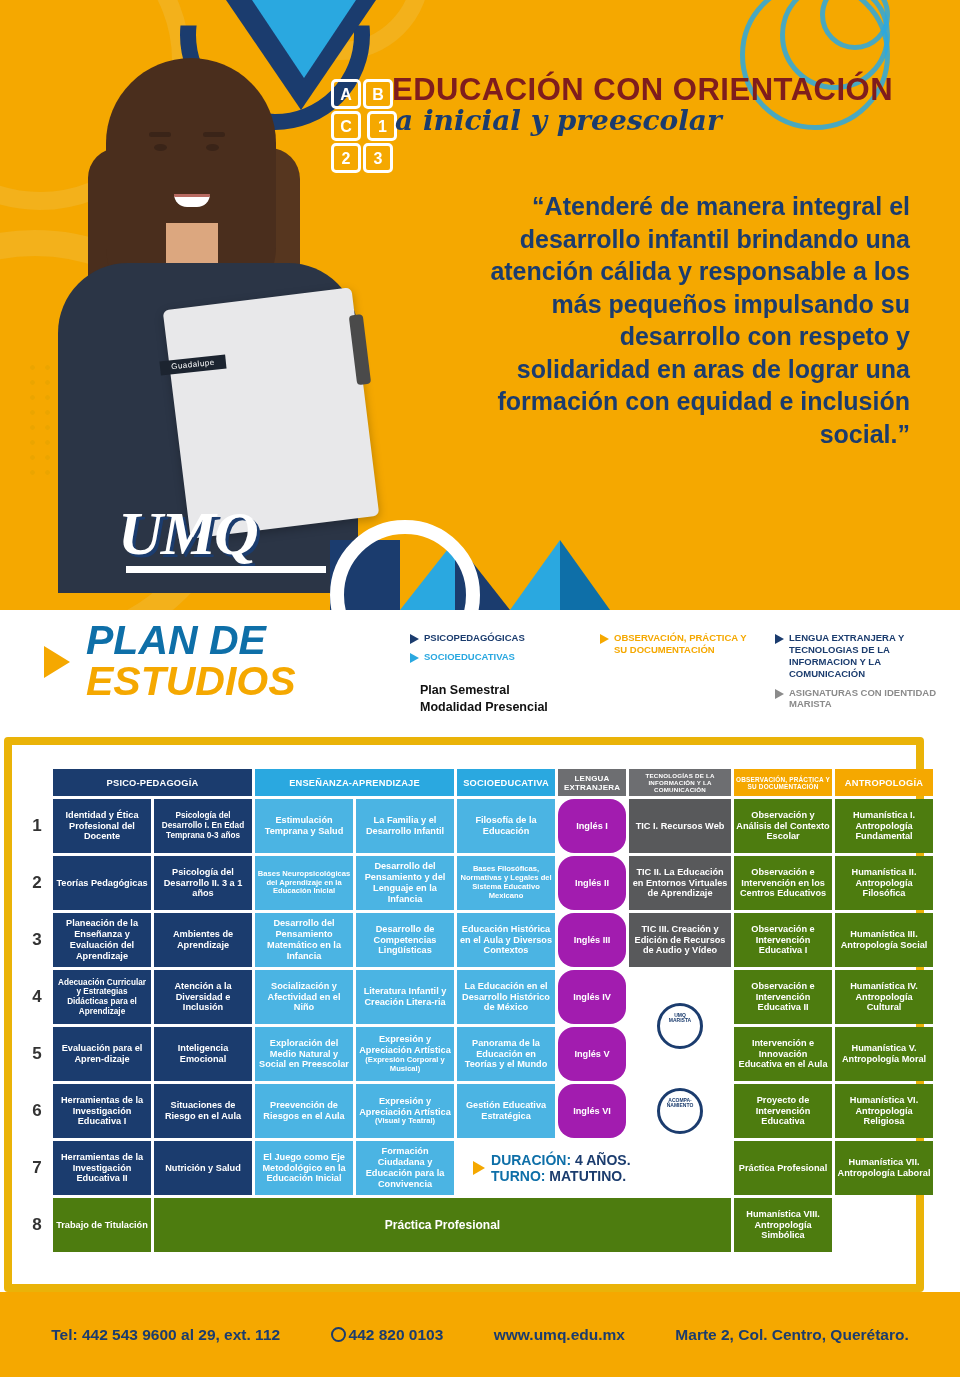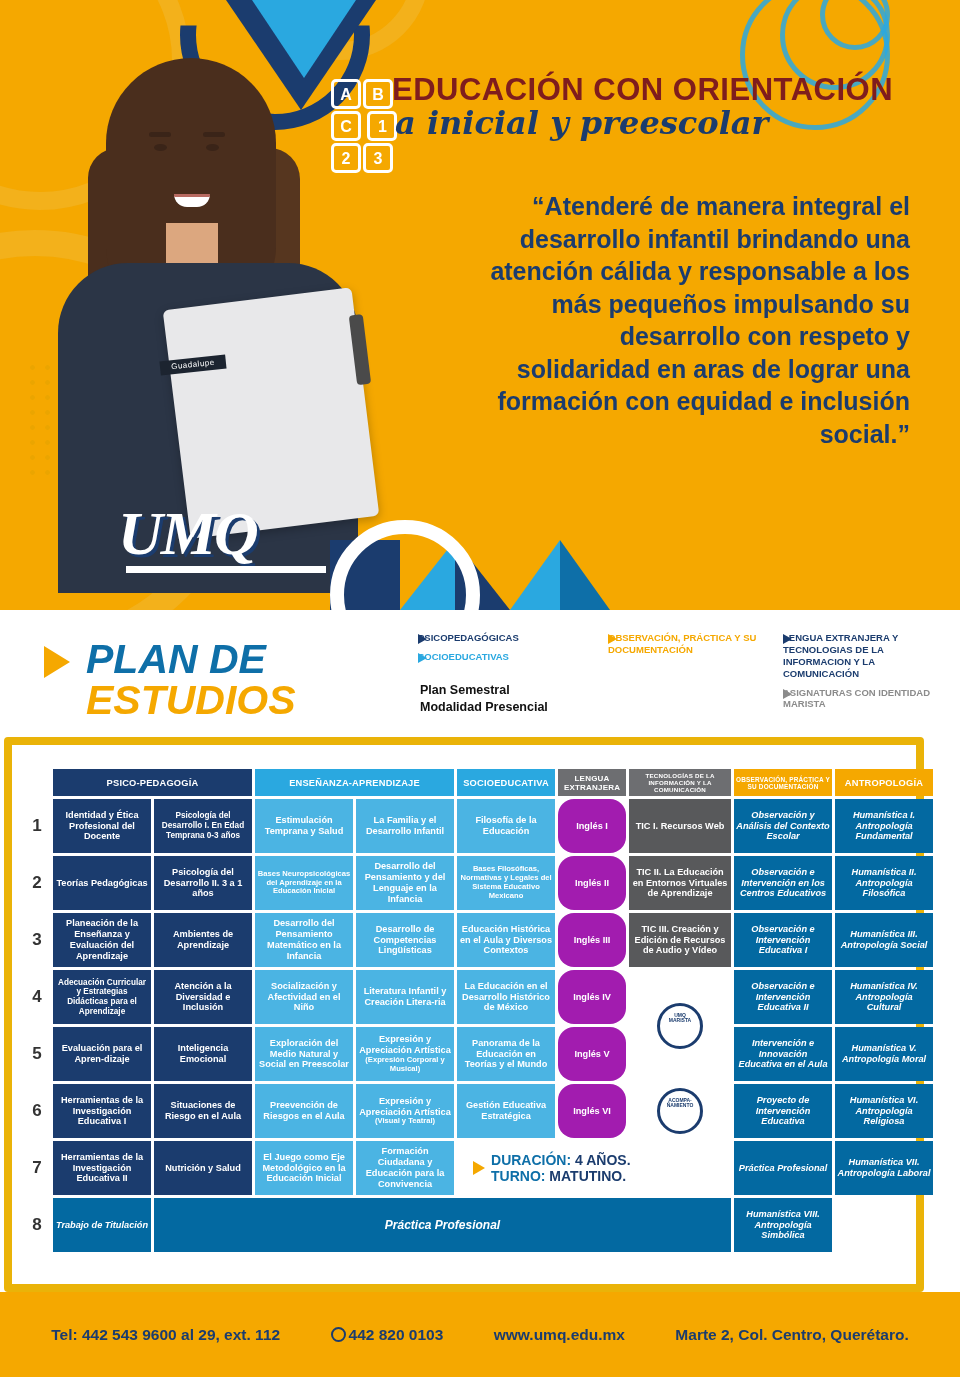--- a/index.html
+++ b/index.html
@@ -84,21 +84,21 @@
   .blocks-abc { position:absolute; left:330px; top:78px; width:74px; }
   .blk { width:30px;height:30px; border:3px solid #fff; border-radius:5px; display:inline-block;
          color:#fff; font-weight:bold; font-size:16px; text-align:center; line-height:26px; margin:1px; }
   .title-main {
     position:absolute; left:392px; top:72px;
     font-size:31px; font-weight:bold; color:#7f1d1d; letter-spacing:.5px;
   }
   .title-script {
     position:absolute; left:395px; top:104px;
     font-family:"DejaVu Serif", serif; font-style:italic; font-weight:bold;
-    font-size:32px; color:#1B3C6E;
+    font-size:28px; color:#1B3C6E;
   }
   .quote {
     position:absolute; right:50px; top:190px; width:420px;
     text-align:right; color:#1B3C6E; font-size:25px; font-weight:bold; line-height:1.3;
   }
   
   .umq {
     position:absolute; left:118px; top:498px; width:220px; height:70px;
     color:#fff; font-size:62px; font-weight:bold; font-style:italic;
     letter-spacing:-2px; text-shadow:3px 3px 0 #1B3C6E;
@@ -109,52 +109,52 @@
   .sq-navy{position:absolute;left:0;bottom:0;width:70px;height:70px;background:#1B3C6E;}
   .tri-a{position:absolute;left:70px;bottom:0;border-left:55px solid transparent;border-bottom:70px solid #2AA8E0;}
   .tri-b{position:absolute;left:125px;bottom:0;border-right:55px solid transparent;border-bottom:70px solid #1B3C6E;}
   .tri-c{position:absolute;left:180px;bottom:0;border-left:50px solid transparent;border-bottom:70px solid #2AA8E0;}
   .tri-d{position:absolute;left:230px;bottom:0;border-right:50px solid transparent;border-bottom:70px solid #0E6FA8;}
   .arc-bottom{position:absolute;left:330px;bottom:-60px;width:150px;height:150px;border:14px solid #fff;border-radius:50%;}
 
   
   .plan-head { position:relative; height:122px; padding:14px 30px 0 34px; }
   .plan-title {
-    position:absolute; left:86px; top:29px;
+    position:absolute; left:86px; top:10px;
     font-size:41px; font-weight:bold; font-style:italic; color:#0E6FA8; line-height:1.0;
   }
   .plan-title .l2 { color:#F5A800; }
   .plan-arrow {
     position:absolute; left:44px; top:36px;
     width:0;height:0;border-top:16px solid transparent;border-bottom:16px solid transparent;border-left:26px solid #F5A800;
   }
   .legend { position:absolute; left:410px; top:22px; width:520px; font-size:9.5px; font-weight:bold; }
   .legend-col { position:absolute; }
-  .lg-item { position:relative; margin-bottom:7px; line-height:1.25;margin-left:8px; }
+  .lg-item { position:relative; padding-left:14px; margin-bottom:7px; line-height:1.25; }
   .lg-item:before {
     content:""; position:absolute; left:0; top:2px;
     width:0;height:0;border-top:5px solid transparent;border-bottom:5px solid transparent;border-left:9px solid currentColor;
   }
   .c-navy{color:#1B3C6E;} .c-blue{color:#2AA8E0;} .c-org{color:#F5A800;} .c-gray{color:#8b8b8b;}
   .plan-sem { position:absolute; left:420px; top:72px; font-size:12.5px; font-weight:bold; color:#111; line-height:1.35; }
 
   
   .table-frame {
     position:absolute; left:4px; top:737px; width:920px; height:555px;
     border:8px solid #eab308; border-radius:4px; padding:21px 9px;
   }
   table { border-collapse:separate; border-spacing:3px; width:100%; table-layout:fixed; }
   td, th { vertical-align:middle; text-align:center; color:#fff; padding:3px 2px; }
   .hrow th { font-size:9.3px; font-weight:bold; letter-spacing:.2px; height:22px; }
   .h-navy{background:#1B3C6E;} .h-blue{background:#2AA8E0;} .h-gray{background:#6d6e71;}
   .h-org{background:#F5A800;margin-top:13px;}
   .num { width:26px; color:#333; font-size:17px; font-weight:bold; background:#fff; }
   .cell { font-size:9.2px; font-weight:bold; line-height:1.18; height:54px; }
   .b-navy{background:#1B3C6E;} .b-lblue{background:#4BB4E3;}
-  .b-gray{background:#a21caf;border-radius:16px;} .b-dgray{background:#58595b;} .b-org{background:#0369a1;font-style:italic;}
+  .b-gray{background:#a21caf;border-radius:16px;} .b-dgray{background:#58595b;} .b-org{background:#4d7c0f;}
   .cell small { font-size:7.6px; font-weight:bold; display:block; }
   .empty { background:#fff; }
   .dur {
     background:#fff; color:#0E6FA8; font-size:14px; font-weight:bold; text-align:left;
     padding-left:34px; position:relative;
   }
   .dur:before{content:"";position:absolute;left:16px;top:50%;margin-top:-7px;
     width:0;height:0;border-top:7px solid transparent;border-bottom:7px solid transparent;border-left:12px solid #F5A800;}
   .dur .t2 { color:#1B3C6E; }
   .seal { width:46px;height:46px;border-radius:50%;border:3px solid #1B3C6E;background:#fff;

